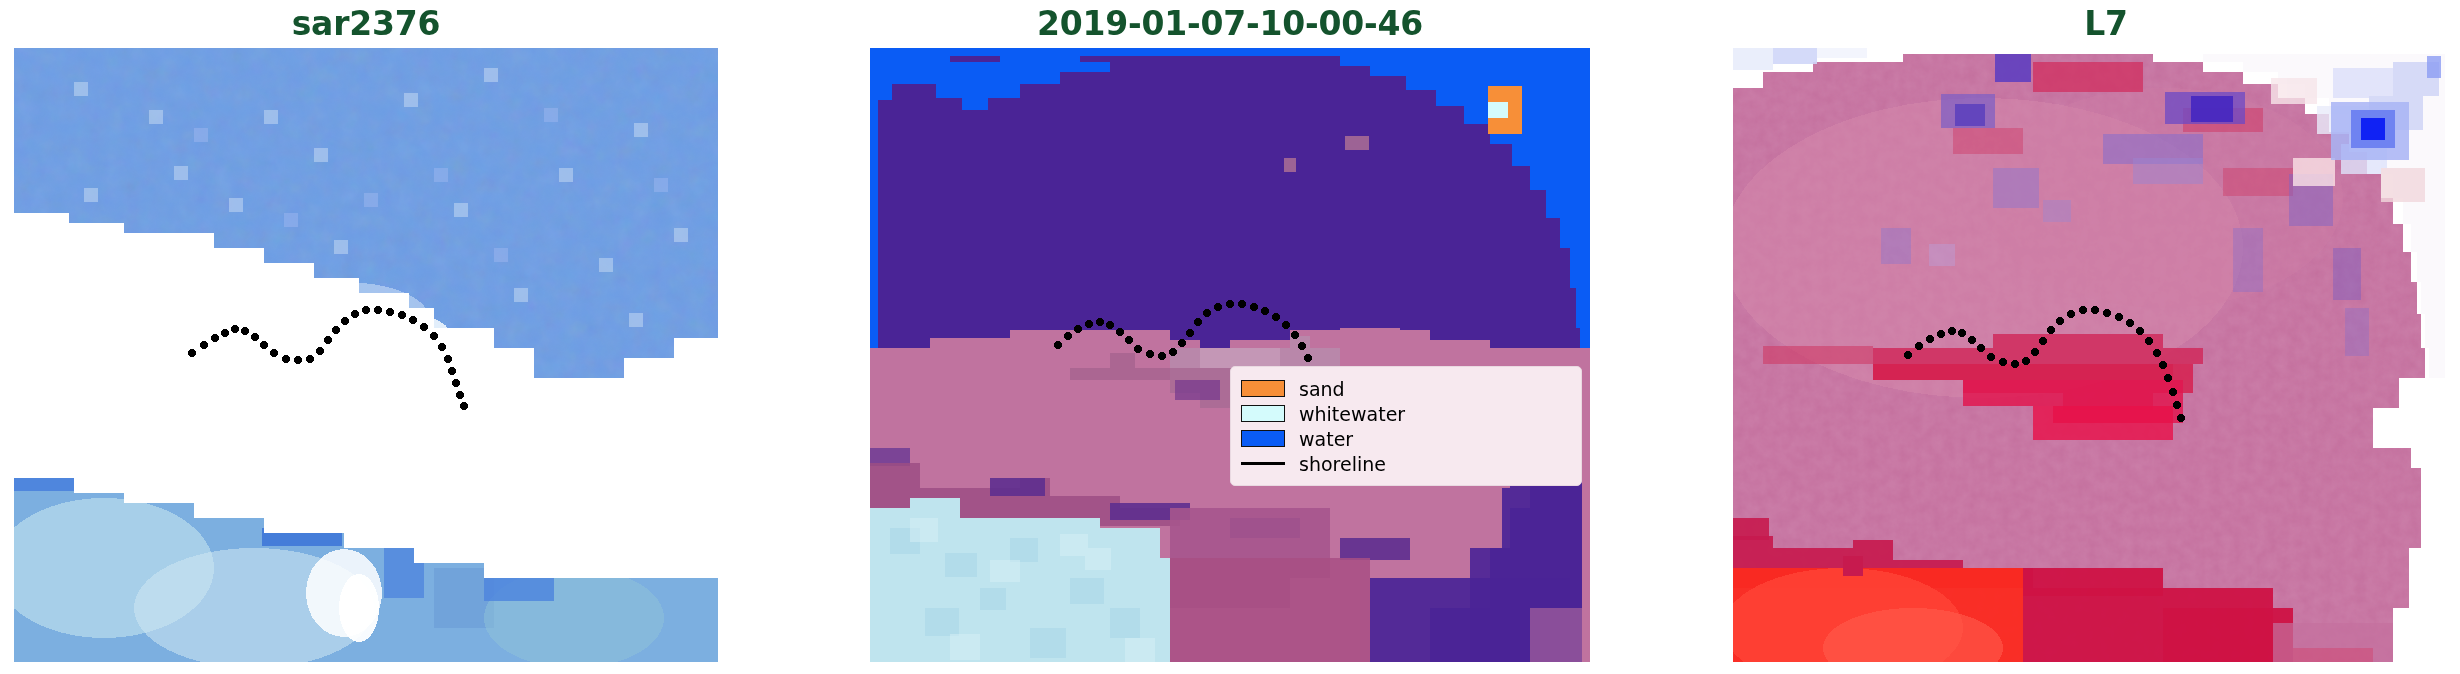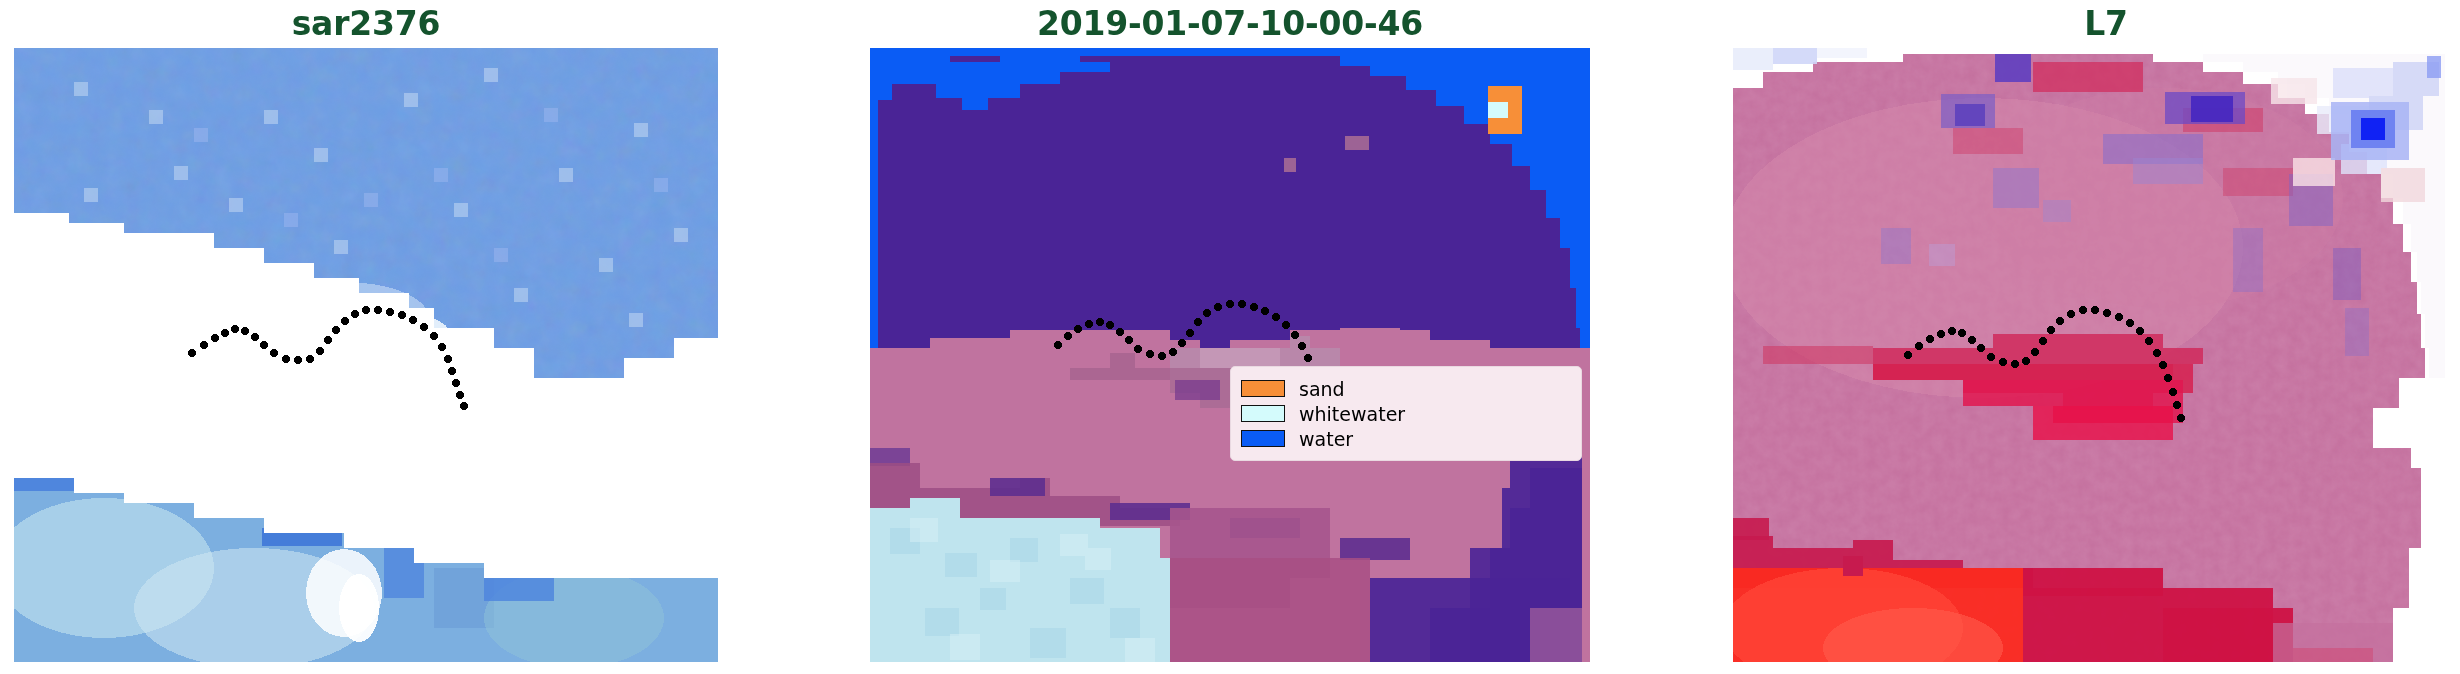--- a/index.html
+++ b/index.html
@@ -358,20 +358,26 @@
           <span class="legend-label">sand</span>
         </div>
         <div class="legend-row">
           <span class="legend-swatch" style="background:#d4fbfc;"></span>
           <span class="legend-label">whitewater</span>
         </div>
         <div class="legend-row">
           <span class="legend-swatch" style="background:#0a5cf5;"></span>
           <span class="legend-label">water</span>
         </div>
+        <div class="legend-row">
+          <span class="legend-line-wrap">
+            <span class="legend-line"></span>
+          </span>
+          <span class="legend-label">shoreline</span>
+        </div>
       </div>
     </div>
   </div>
 
   <div>
     <div class="panel-title" style="left:1750px; top:4px; width:712px;">L7</div>
     <div class="panel" style="left:1733px; top:48px; width:712px; height:614px;">
       <div class="raster">
         <svg viewBox="0 0 712 614" preserveAspectRatio="none" shape-rendering="crispEdges">
           <defs>

